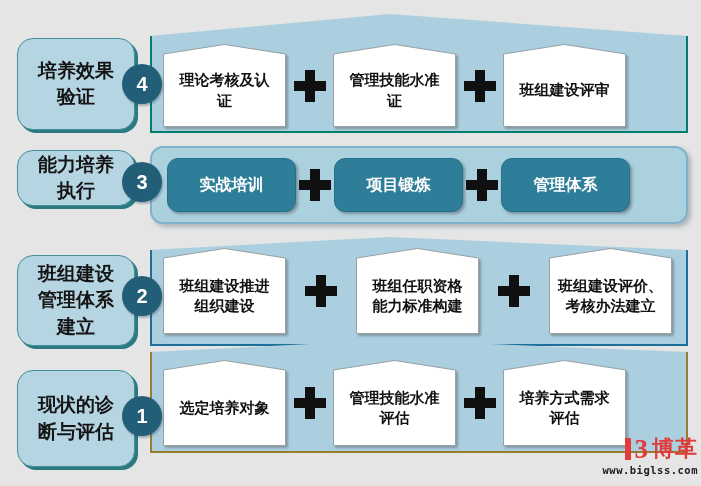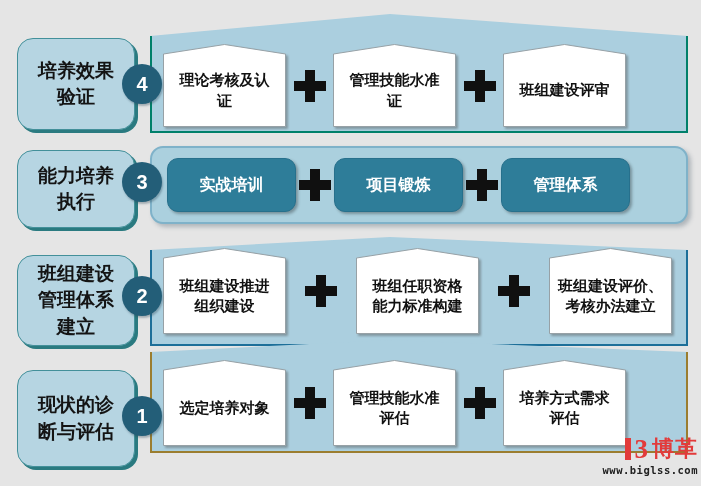--- a/index.html
+++ b/index.html
@@ -65,21 +65,21 @@
   }
   
   .plus{position:relative;width:32px;height:32px;flex:0 0 32px;align-self:center;}
   .plus::before{content:"";position:absolute;left:0;right:0;top:11px;height:10px;background:#101010;}
   .plus::after{content:"";position:absolute;top:0;bottom:0;left:11px;width:10px;background:#101010;}
   
   .row-0 .label-box{top:38px;height:92px;}
   .row-0 .step-circle{top:64px;}
   .row-0 .banner{top:14px;height:119px;}
   .row-0 .items{top:30px;height:83px;}
-  .row-1 .label-box{top:150px;height:78px;text-align:center;}
+  .row-1 .label-box{top:150px;height:56px;text-align:center;}
   .row-1 .step-circle{top:162px;}
   .row-1 .banner-round{top:146px;height:78px;}
   .row-2 .label-box{top:255px;height:91px;}
   .row-2 .step-circle{top:276px;}
   .row-2 .banner{top:237px;height:109px;}
   .row-2 .items{top:11px;height:86px;gap:19px;}
   .row-3 .label-box{top:370px;height:97px;justify-content:center;}
   .row-3 .step-circle{top:396px;}
   .row-3 .banner{top:340px;height:113px;}
   .row-3 .items{top:20px;height:86px;}

